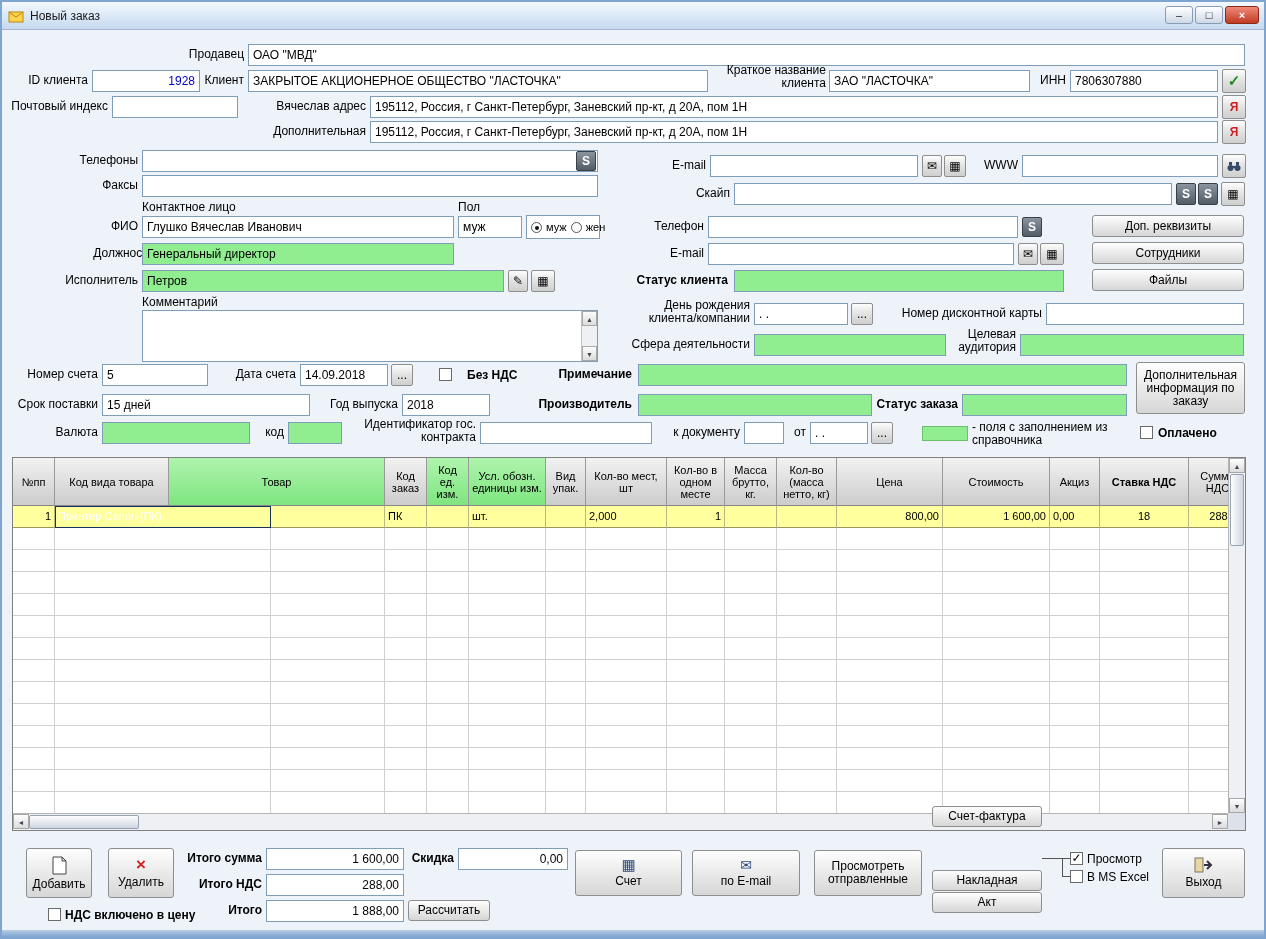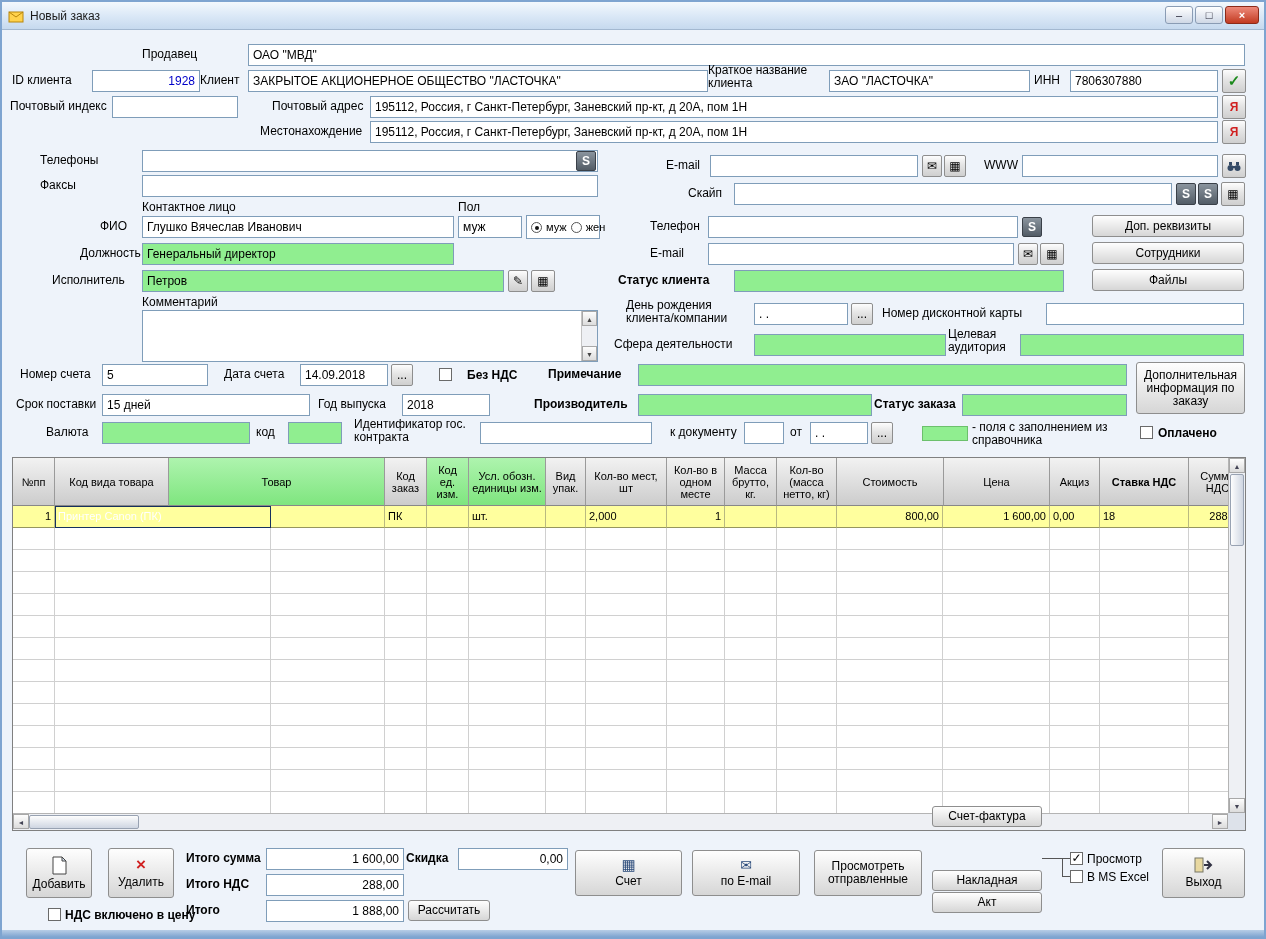--- a/index.html
+++ b/index.html
@@ -13,21 +13,21 @@
   .titlebar {
     position:absolute; left:0; top:0; right:0; height:28px;
     background:linear-gradient(#f3f8fd,#d9e7f6 55%,#c6d9ee);
     border-bottom:1px solid #a3b8d0; display:flex; align-items:center; padding:0 6px; gap:6px;
   }
   .ttext { font-size:12px; color:#1a1a1a; }
   .winbtns { position:absolute; right:5px; top:4px; display:flex; gap:2px; }
   .wbtn { width:28px; height:18px; border:1px solid #8a9cb4; border-radius:3px;
     background:linear-gradient(#ffffff,#cfd8e6); font-size:11px; line-height:16px; text-align:center; color:#223; }
   .wbtn.close { background:linear-gradient(#ee8a7a,#c23a21); color:#fff; border-color:#8c2a18; width:34px; font-weight:bold; }
-  .lbl { position:absolute; font-size:12px; line-height:13px; white-space:nowrap; }
+  .lbl { position:absolute; font-size:12px; line-height:13px; text-align:right; white-space:nowrap; }
   .lbl.l { text-align:left; }
   .lbl.b { font-weight:bold; }
   .lbl.wrap { white-space:normal; }
   .fld { position:absolute; height:22px; background:#fff; border:1px solid #7f9db9;
     font-size:12px; padding:3px 4px 0; overflow:hidden; white-space:nowrap; }
   .fld.g { background:#90ee90; }
   .fld.r { text-align:right; }
   .fld.id { color:#0000c8; text-align:right; }
   .btn { position:absolute; background:linear-gradient(#fefefe,#ececec 45%,#d6d6d6);
     border:1px solid #8e8e8e; border-radius:3px; font-size:12px; line-height:13px;
@@ -112,25 +112,25 @@
   <div class="lbl" style="left:198px;top:72px;width:44px">Клиент</div>
   <div class="fld" style="left:246px;top:68px;width:460px">ЗАКРЫТОЕ АКЦИОНЕРНОЕ ОБЩЕСТВО "ЛАСТОЧКА"</div>
   <div class="lbl wrap" style="left:706px;top:62px;width:118px">Краткое название клиента</div>
   <div class="fld" style="left:827px;top:68px;width:201px">ЗАО "ЛАСТОЧКА"</div>
   <div class="lbl" style="left:1032px;top:72px;width:32px">ИНН</div>
   <div class="fld" style="left:1068px;top:68px;width:148px">7806307880</div>
   <div class="ibtn grn" style="left:1220px;top:67px;width:24px;height:24px;font-size:15px">✓</div>
 
   <div class="lbl" style="left:8px;top:98px;width:98px">Почтовый индекс</div>
   <div class="fld" style="left:110px;top:94px;width:126px"></div>
-  <div class="lbl" style="left:270px;top:98px;width:94px">Почтовый адрес</div>
+  <div class="lbl" style="left:270px;top:98px;width:94px">Вячеслав адрес</div>
   <div class="fld" style="left:368px;top:94px;width:848px">195112, Россия, г Санкт-Петербург, Заневский пр-кт, д 20А, пом 1Н</div>
   <div class="ibtn red" style="left:1220px;top:93px;width:24px;height:24px">Я</div>
 
-  <div class="lbl" style="left:258px;top:123px;width:106px">Местонахождение</div>
+  <div class="lbl" style="left:258px;top:123px;width:106px">Дополнительная</div>
   <div class="fld" style="left:368px;top:119px;width:848px">195112, Россия, г Санкт-Петербург, Заневский пр-кт, д 20А, пом 1Н</div>
   <div class="ibtn red" style="left:1220px;top:118px;width:24px;height:24px">Я</div>
 
   <div class="lbl" style="left:38px;top:152px;width:98px">Телефоны</div>
   <div class="fld" style="left:140px;top:148px;width:456px"></div>
   <div class="sbtn" style="left:574px;top:149px;width:20px;height:20px">S</div>
   <div class="lbl" style="left:38px;top:177px;width:98px">Факсы</div>
   <div class="fld" style="left:140px;top:173px;width:456px"></div>
 
   <div class="lbl" style="left:664px;top:157px;width:40px">E-mail</div>
@@ -251,43 +251,43 @@
         <div class="th" style="width: 114px;">Код вида товара</div>
         <div class="th green" style="width: 216px;">Товар</div>
         <div class="th" style="width: 42px;">Код заказ</div>
         <div class="th green" style="width: 42px;">Код ед. изм.</div>
         <div class="th green" style="width: 77px;">Усл. обозн. единицы изм.</div>
         <div class="th" style="width: 40px;">Вид упак.</div>
         <div class="th" style="width: 81px;">Кол-во мест, шт</div>
         <div class="th" style="width: 58px;">Кол-во в одном месте</div>
         <div class="th" style="width: 52px;">Масса брутто, кг.</div>
         <div class="th" style="width: 60px;">Кол-во (масса нетто, кг)</div>
+        <div class="th" style="width: 106px;">Цена</div>
         <div class="th" style="width: 107px;">Стоимость</div>
-        <div class="th" style="width: 106px;">Цена</div>
         <div class="th" style="width: 50px;">Акциз</div>
         <div class="th" style="width: 89px; font-weight: bold;">Ставка НДС</div>
         <div class="th" style="width: 58px;">Сумма НДС</div>
       </div>
     <div id="tbody">
         <div class="trow data">
           <div class="td" style="width: 42px; text-align: right;">1</div>
           <div class="td sel" style="width: 216px; text-align: left;">Принтер Canon (ПК)</div>
           <div class="td" style="width: 114px; text-align: left;"></div>
           <div class="td" style="width: 42px; text-align: left;">ПК</div>
           <div class="td" style="width: 42px; text-align: left;"></div>
           <div class="td" style="width: 77px; text-align: left;">шт.</div>
           <div class="td" style="width: 40px; text-align: left;"></div>
           <div class="td" style="width: 81px; text-align: left;">2,000</div>
           <div class="td" style="width: 58px; text-align: right;">1</div>
           <div class="td" style="width: 52px; text-align: left;"></div>
           <div class="td" style="width: 60px; text-align: left;"></div>
           <div class="td" style="width: 106px; text-align: right;">800,00</div>
           <div class="td" style="width: 107px; text-align: right;">1 600,00</div>
           <div class="td" style="width: 50px; text-align: left;">0,00</div>
-          <div class="td" style="width: 89px; text-align: left;">18</div>
+          <div class="td" style="width: 89px; text-align: center;">18</div>
           <div class="td" style="width: 58px; text-align: right;">288,00</div>
         </div>
         <div class="trow">
           <div class="td" style="width: 42px; text-align: right;"></div>
           <div class="td" style="width: 216px; text-align: left;"></div>
           <div class="td" style="width: 114px; text-align: left;"></div>
           <div class="td" style="width: 42px; text-align: left;"></div>
           <div class="td" style="width: 42px; text-align: left;"></div>
           <div class="td" style="width: 77px; text-align: left;"></div>
           <div class="td" style="width: 40px; text-align: left;"></div>

